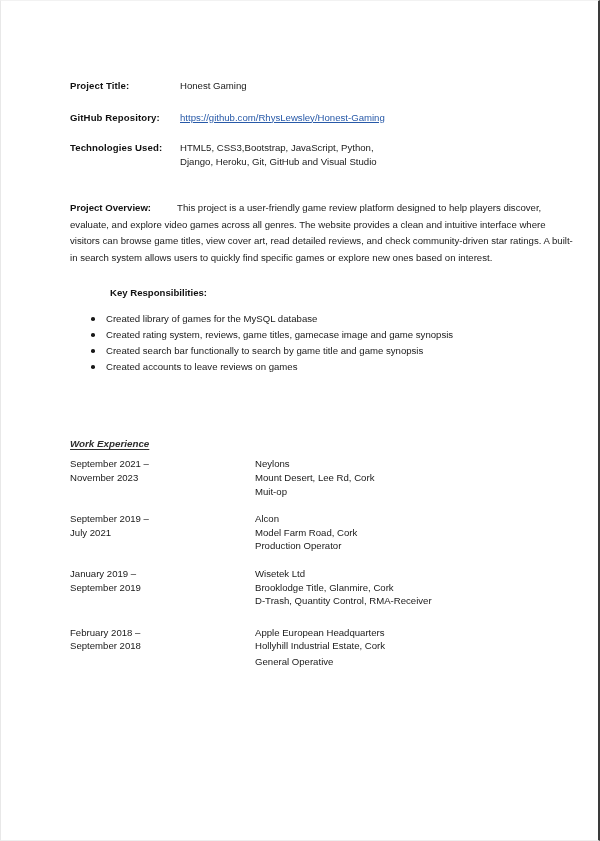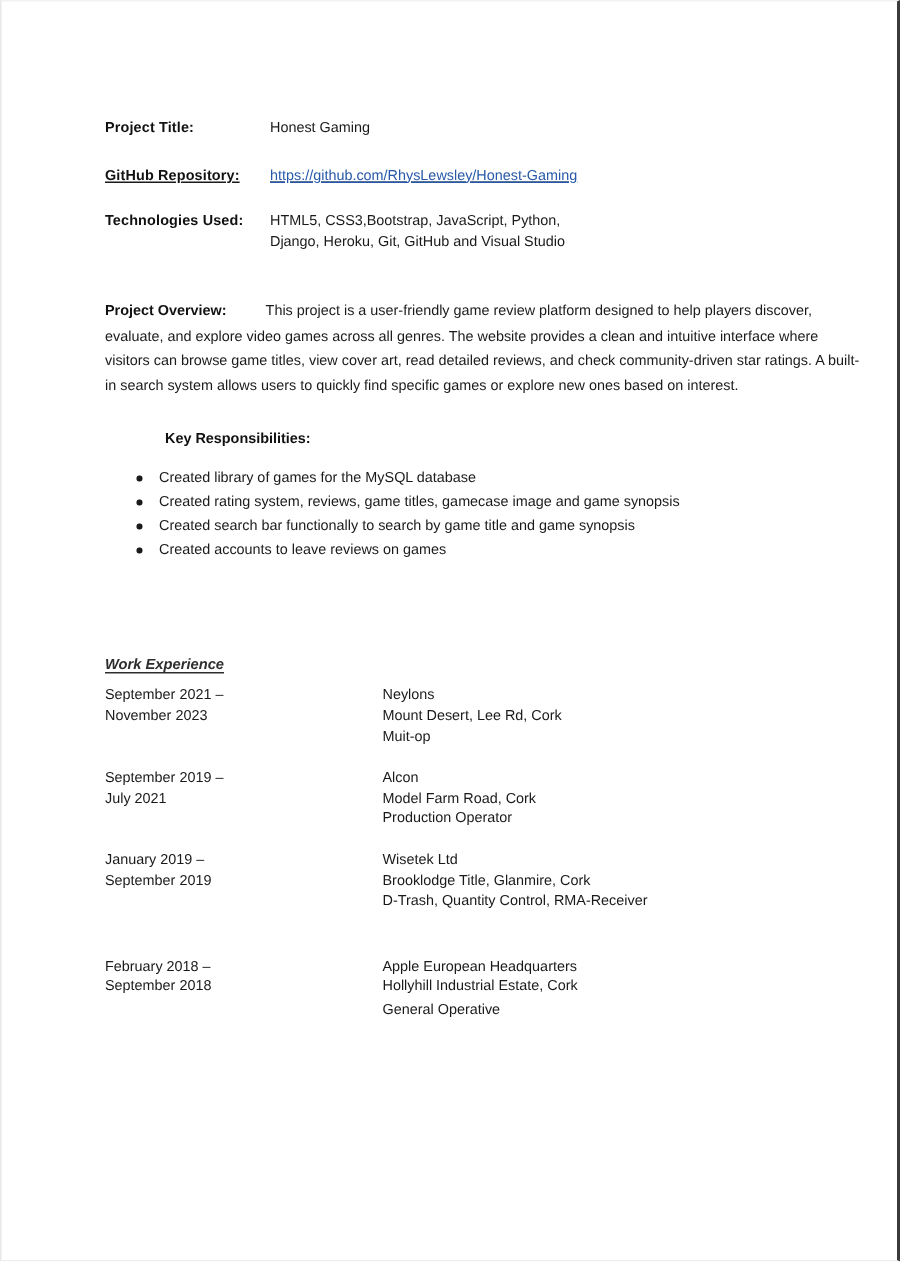--- a/index.html
+++ b/index.html
@@ -142,21 +142,21 @@
 <div class="page">
   <div class="content">
 
     <div class="field-row" style="margin-top:78px;">
       <div class="field-label">Project Title:</div>
       <div class="field-value">
         <span class="line">Honest Gaming</span>
       </div>
     </div>
 
-    <div class="field-row" style="margin-top:18px;text-decoration:underline;">
+    <div class="field-row" style="margin-top:18px;">
       <div class="field-label">GitHub Repository:</div>
       <div class="field-value">
         <a class="line link">https://github.com/RhysLewsley/Honest-Gaming</a>
       </div>
     </div>
 
     <div class="field-row" style="margin-top:17px;">
       <div class="field-label">Technologies Used:</div>
       <div class="field-value">
         <span class="line">HTML5, CSS3,Bootstrap, JavaScript, Python,</span>
@@ -220,21 +220,21 @@
         <span class="line">January 2019 –</span>
         <span class="line">September 2019</span>
       </div>
       <div class="job-details">
         <span class="line">Wisetek Ltd</span>
         <span class="line">Brooklodge Title, Glanmire, Cork</span>
         <span class="line">D-Trash, Quantity Control, RMA-Receiver</span>
       </div>
     </div>
 
-    <div class="job" style="margin-top:30px;">
+    <div class="job" style="margin-top:18px;">
       <div class="job-dates">
         <span class="line">February 2018 –</span>
         <span class="line">September 2018</span>
       </div>
       <div class="job-details">
         <span class="line">Apple European Headquarters</span>
         <span class="line">Hollyhill Industrial Estate, Cork</span>
         <span class="line" style="margin-top:2px;">General Operative</span>
       </div>
     </div>

